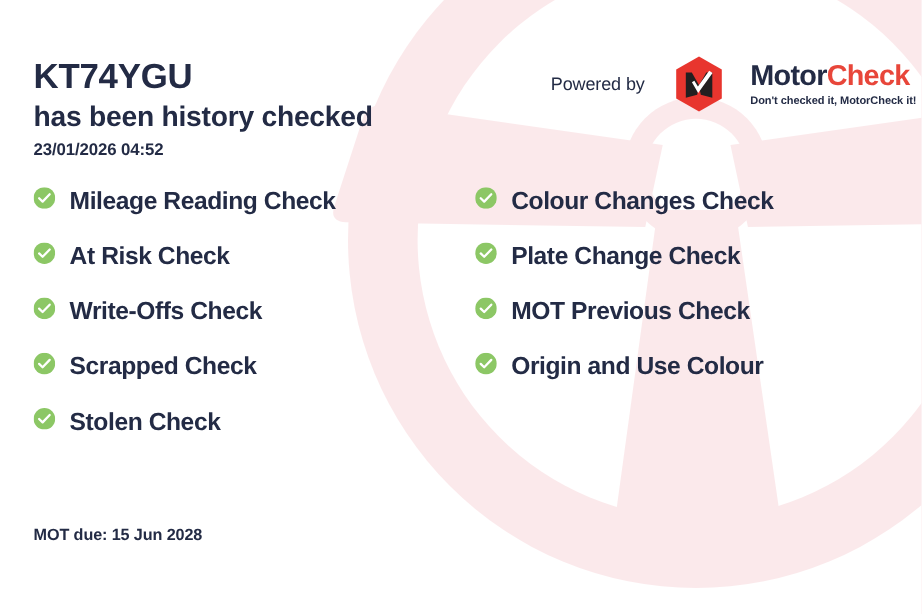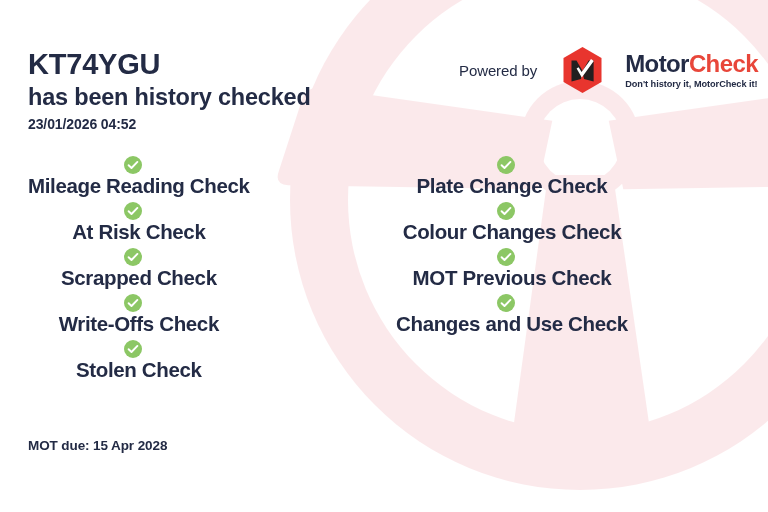--- a/index.html
+++ b/index.html
@@ -120,24 +120,23 @@
 
   
   .check-col {
     position: absolute;
   }
   #col-left  { left: 28px;  top: 156px; }
   #col-right { left: 396px; top: 156px; }
 
   .check-row {
     display: flex;
-    align-items: center;
+    align-items: flex-start;
     height: 29px;
     margin-bottom: 17px;
-    flex-direction: column;
   }
   .check-icon {
     width: 18px;
     height: 18px;
     flex: none;
     margin-right: 12px;
   }
   .check-icon svg { display: block; }
   .check-label {
     font-size: 20.5px;
@@ -204,21 +203,21 @@
         <path d="M33.6 35.5 L33.6 14.5 L28.6 14.5 L22.4 25.2 L24.0 33.0 Z" fill="#231f20"></path>
         <path d="M16.6 22.6 L21.8 31.6 L33.8 14.9 L31.0 12.9 L21.6 26.0 L18.6 21.2 Z" fill="#ffffff"></path>
         <path d="M16.4 22.0 L22.0 32.2 L35.2 14.0 L32.0 11.6 L21.8 26.2 L18.8 20.6 Z" fill="#231f20" opacity="0"></path>
       </svg>
     </span>
 
     <span class="wordmark">
       <span class="wordmark-line">
         <span class="wm-motor">Motor</span><span class="wm-check">Check</span>
       </span>
-      <span class="wordmark-tagline">Don't history it, MotorCheck it!</span>
+      <span class="wordmark-tagline">Don't checked it, MotorCheck it!</span>
     </span>
   </div>
 
   <div class="check-col" id="col-left">
       <div class="check-row">
         <span class="check-icon">
           <svg viewBox="0 0 18 18" xmlns="http://www.w3.org/2000/svg">
             <circle cx="9" cy="9" r="9" fill="#8cc765"></circle>
             <path d="M4.6 9.2 L7.5 12.0 L13.4 5.9" fill="none" stroke="#ffffff" stroke-width="1.9" stroke-linecap="round" stroke-linejoin="round"></path>
           </svg>
@@ -234,75 +233,75 @@
         </span>
         <span class="check-label">At Risk Check</span>
       </div>
       <div class="check-row">
         <span class="check-icon">
           <svg viewBox="0 0 18 18" xmlns="http://www.w3.org/2000/svg">
             <circle cx="9" cy="9" r="9" fill="#8cc765"></circle>
             <path d="M4.6 9.2 L7.5 12.0 L13.4 5.9" fill="none" stroke="#ffffff" stroke-width="1.9" stroke-linecap="round" stroke-linejoin="round"></path>
           </svg>
         </span>
+        <span class="check-label">Write-Offs Check</span>
+      </div>
+      <div class="check-row">
+        <span class="check-icon">
+          <svg viewBox="0 0 18 18" xmlns="http://www.w3.org/2000/svg">
+            <circle cx="9" cy="9" r="9" fill="#8cc765"></circle>
+            <path d="M4.6 9.2 L7.5 12.0 L13.4 5.9" fill="none" stroke="#ffffff" stroke-width="1.9" stroke-linecap="round" stroke-linejoin="round"></path>
+          </svg>
+        </span>
         <span class="check-label">Scrapped Check</span>
       </div>
       <div class="check-row">
         <span class="check-icon">
           <svg viewBox="0 0 18 18" xmlns="http://www.w3.org/2000/svg">
             <circle cx="9" cy="9" r="9" fill="#8cc765"></circle>
             <path d="M4.6 9.2 L7.5 12.0 L13.4 5.9" fill="none" stroke="#ffffff" stroke-width="1.9" stroke-linecap="round" stroke-linejoin="round"></path>
           </svg>
         </span>
-        <span class="check-label">Write-Offs Check</span>
-      </div>
-      <div class="check-row">
-        <span class="check-icon">
-          <svg viewBox="0 0 18 18" xmlns="http://www.w3.org/2000/svg">
-            <circle cx="9" cy="9" r="9" fill="#8cc765"></circle>
-            <path d="M4.6 9.2 L7.5 12.0 L13.4 5.9" fill="none" stroke="#ffffff" stroke-width="1.9" stroke-linecap="round" stroke-linejoin="round"></path>
-          </svg>
-        </span>
         <span class="check-label">Stolen Check</span>
       </div>
     </div>
 
   <div class="check-col" id="col-right">
       <div class="check-row">
         <span class="check-icon">
           <svg viewBox="0 0 18 18" xmlns="http://www.w3.org/2000/svg">
             <circle cx="9" cy="9" r="9" fill="#8cc765"></circle>
             <path d="M4.6 9.2 L7.5 12.0 L13.4 5.9" fill="none" stroke="#ffffff" stroke-width="1.9" stroke-linecap="round" stroke-linejoin="round"></path>
           </svg>
         </span>
+        <span class="check-label">Colour Changes Check</span>
+      </div>
+      <div class="check-row">
+        <span class="check-icon">
+          <svg viewBox="0 0 18 18" xmlns="http://www.w3.org/2000/svg">
+            <circle cx="9" cy="9" r="9" fill="#8cc765"></circle>
+            <path d="M4.6 9.2 L7.5 12.0 L13.4 5.9" fill="none" stroke="#ffffff" stroke-width="1.9" stroke-linecap="round" stroke-linejoin="round"></path>
+          </svg>
+        </span>
         <span class="check-label">Plate Change Check</span>
       </div>
       <div class="check-row">
         <span class="check-icon">
           <svg viewBox="0 0 18 18" xmlns="http://www.w3.org/2000/svg">
             <circle cx="9" cy="9" r="9" fill="#8cc765"></circle>
             <path d="M4.6 9.2 L7.5 12.0 L13.4 5.9" fill="none" stroke="#ffffff" stroke-width="1.9" stroke-linecap="round" stroke-linejoin="round"></path>
           </svg>
         </span>
-        <span class="check-label">Colour Changes Check</span>
-      </div>
-      <div class="check-row">
-        <span class="check-icon">
-          <svg viewBox="0 0 18 18" xmlns="http://www.w3.org/2000/svg">
-            <circle cx="9" cy="9" r="9" fill="#8cc765"></circle>
-            <path d="M4.6 9.2 L7.5 12.0 L13.4 5.9" fill="none" stroke="#ffffff" stroke-width="1.9" stroke-linecap="round" stroke-linejoin="round"></path>
-          </svg>
-        </span>
         <span class="check-label">MOT Previous Check</span>
       </div>
       <div class="check-row">
         <span class="check-icon">
           <svg viewBox="0 0 18 18" xmlns="http://www.w3.org/2000/svg">
             <circle cx="9" cy="9" r="9" fill="#8cc765"></circle>
             <path d="M4.6 9.2 L7.5 12.0 L13.4 5.9" fill="none" stroke="#ffffff" stroke-width="1.9" stroke-linecap="round" stroke-linejoin="round"></path>
           </svg>
         </span>
-        <span class="check-label">Changes and Use Check</span>
+        <span class="check-label">Origin and Use Colour</span>
       </div>
     </div>
 
-  <div class="mot-due">MOT due: 15 Apr 2028</div>
+  <div class="mot-due">MOT due: 15 Jun 2028</div>
 </div>
 
 </body></html>

